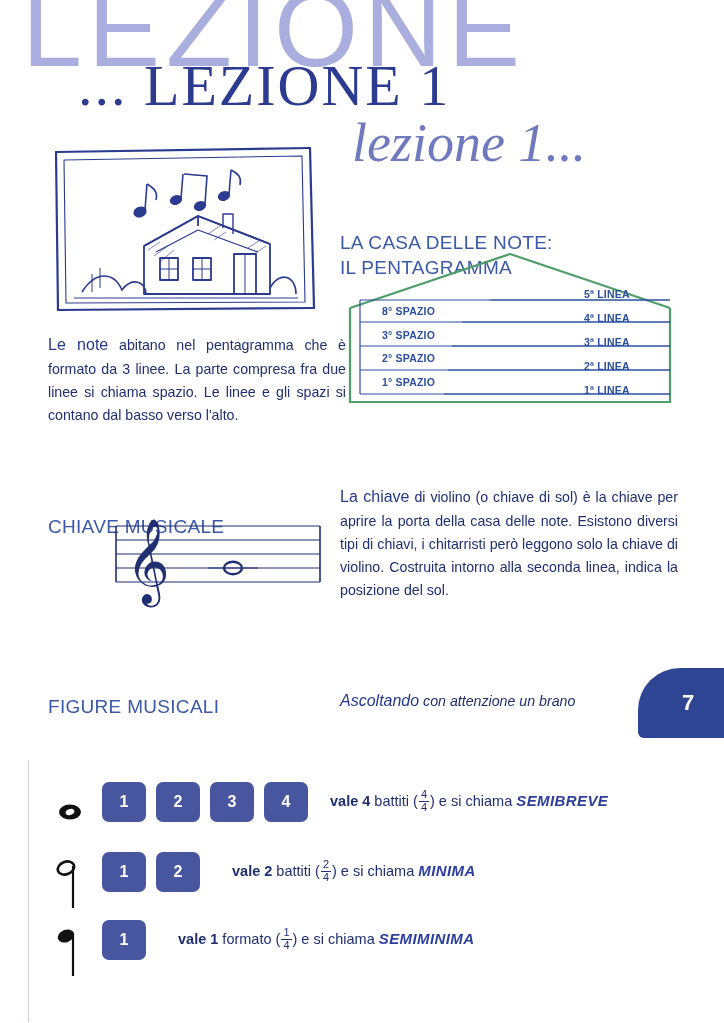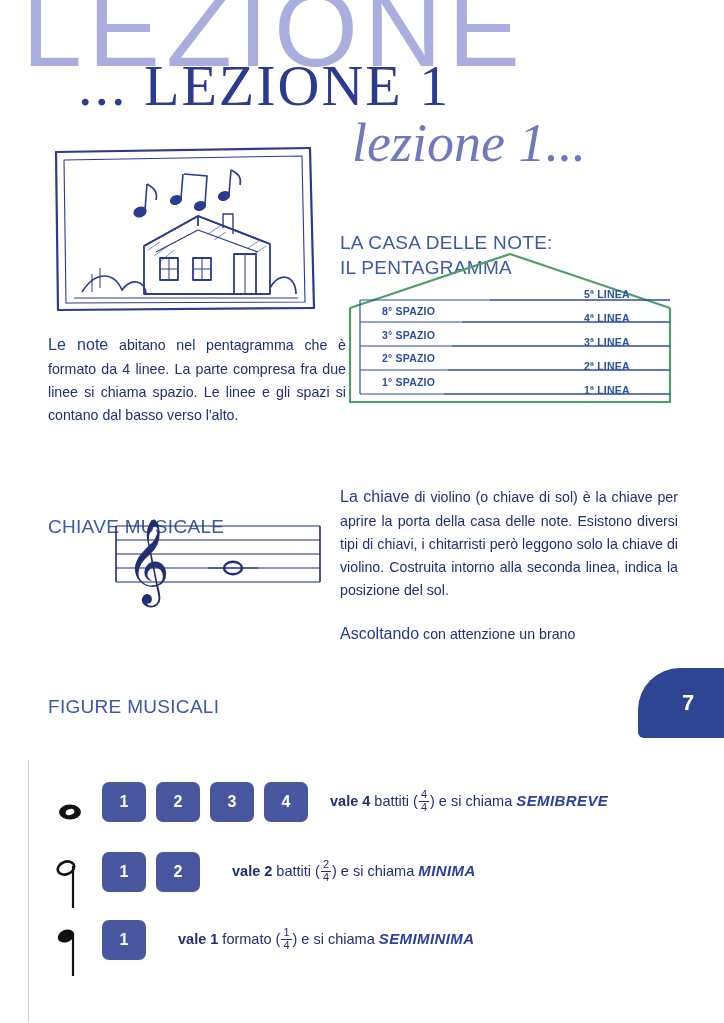--- a/index.html
+++ b/index.html
@@ -146,22 +146,23 @@
 
   .head-figure {
     position: absolute;
     left: 48px;
     top: 650px;
     width: 240px;
   }
   .p-figure {
     position: absolute;
     left: 340px;
-    top: 621px;
+    top: 688px;
     width: 338px;
+    font-style: italic;
   }
   .p-figure2 {
     position: absolute;
     left: 40px;
     top: 688px;
     width: 640px;
   }
 
   
   .beat-row {
@@ -356,21 +357,21 @@
     <div class="penta-label-line" style="left:198px; top:110px;">2ª LINEA</div>
     <div class="penta-label-line" style="left:198px; top:134px;">1ª LINEA</div>
     
     <div class="penta-label-space" style="left:42px; top:55px;">8° SPAZIO</div>
     <div class="penta-label-space" style="left:42px; top:79px;">3° SPAZIO</div>
     <div class="penta-label-space" style="left:42px; top:102px;">2° SPAZIO</div>
     <div class="penta-label-space" style="left:42px; top:126px;text-align:right;">1° SPAZIO</div>
   </div>
 
   <p class="p-note body-text">
-    <span class="lead">Le note</span><span> abitano nel pentagramma che è formato da 4 linee. La parte compresa fra due linee si chiama spazio. Le linee e gli spazi si contano dal basso verso l'alto.</span>
+    <span class="lead">Le note</span><span> abitano nel pentagramma che è formato da 3 linee. La parte compresa fra due linee si chiama spazio. Le linee e gli spazi si contano dal basso verso l'alto.</span>
   </p>
 
   <div class="head-chiave sec-head">CHIAVE MUSICALE</div>
 
   <div class="staff-wrap">
     <svg width="220" height="110" viewBox="0 0 220 110" xmlns="http://www.w3.org/2000/svg">
       <g stroke="#1f2f72" stroke-width="1.2">
         <line x1="8" y1="26" x2="212" y2="26"></line>
         <line x1="8" y1="40" x2="212" y2="40"></line>
         <line x1="8" y1="54" x2="212" y2="54"></line>

